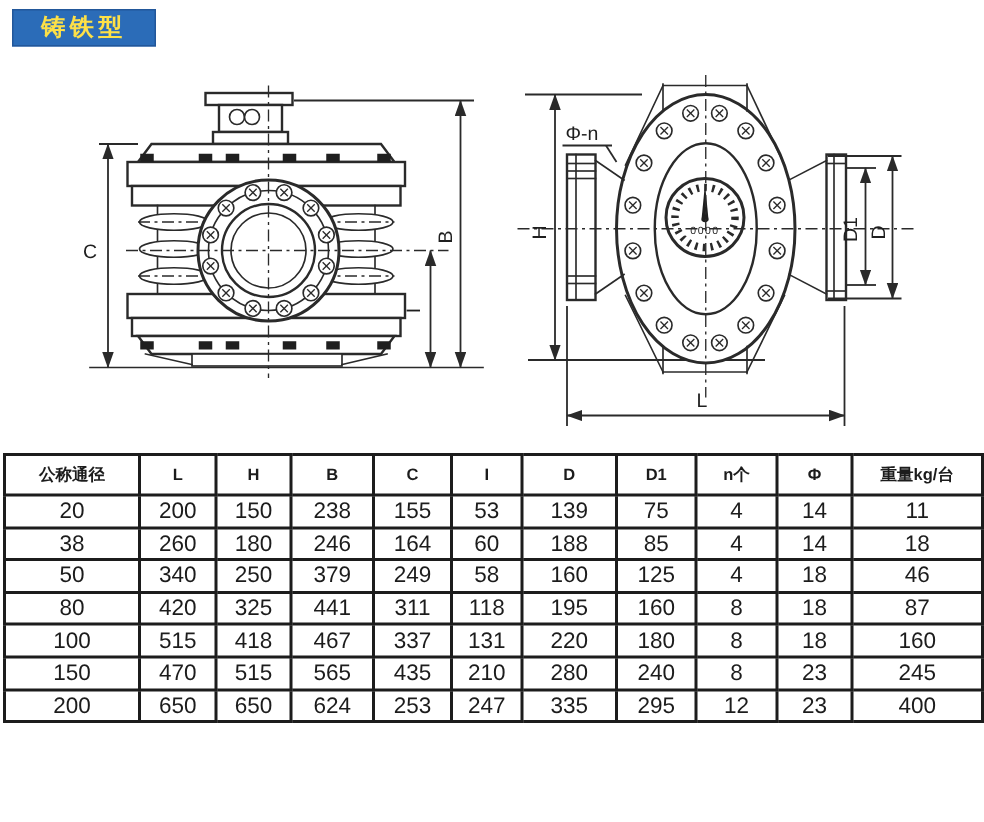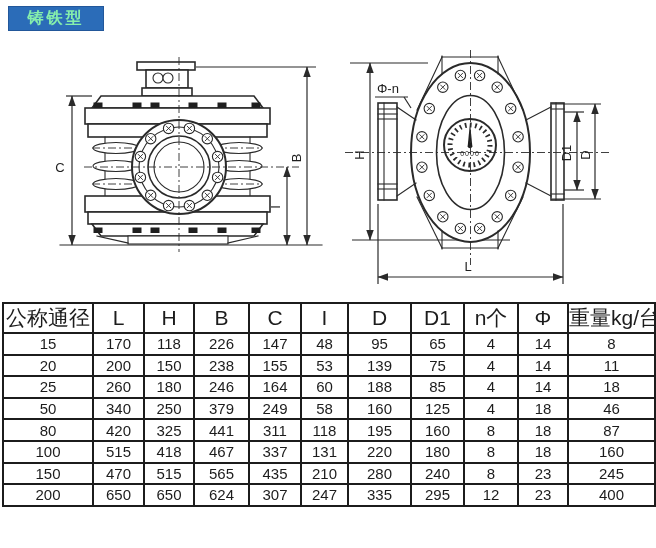--- a/index.html
+++ b/index.html
@@ -5,40 +5,40 @@
   html,body{margin:0;padding:0;}
   body{
     width:656px;height:548px;position:relative;background:#fff;
     font-family:"Liberation Sans","DejaVu Sans",sans-serif;color:#1c1c1c;
     overflow:hidden;
   }
   .badge{
     position:absolute;left:8px;top:6px;width:96px;height:25px;
     background:#2b6cb8;border:1px solid #22579a;box-sizing:border-box;
     display:flex;align-items:center;justify-content:center;
-    color:#86efac;font-weight:bold;font-size:16px;letter-spacing:3px;
+    color:#fde047;font-weight:bold;font-size:16px;letter-spacing:3px;
   }
   .drawings{position:absolute;left:0;top:0;width:656px;height:300px;}
   svg .ln{stroke:#2a2a2a;stroke-width:1.6;fill:none;stroke-linecap:square;}
   svg .th2{stroke-width:2;}
   svg .thin{stroke-width:1.1;}
   svg .fw{fill:#fff;}
   svg .dash{stroke:#2a2a2a;stroke-width:0.9;fill:none;stroke-dasharray:8 3 2 3;}
   svg .dim{stroke:#2a2a2a;stroke-width:1.2;fill:none;}
   svg .nut{fill:#1f1f1f;stroke:none;}
   svg text{font-family:"Liberation Sans","DejaVu Sans",sans-serif;font-size:13px;fill:#1f1f1f;}
   svg text.odo{font-size:7px;letter-spacing:1px;}
   .spec-table{
     position:absolute;left:2px;top:302px;width:652px;
     border-collapse:collapse;table-layout:fixed;text-align:center;
   }
   .spec-table th,.spec-table td{
     border:2px solid #1c1c1c;padding:0;overflow:hidden;white-space:nowrap;
   }
-  .spec-table th{height:25px;font-size:21px;font-weight:normal;}
+  .spec-table th{height:25px;font-size:11px;font-weight:bold;}
   .spec-table td{height:19.6px;font-size:15px;font-weight:normal;}
 </style>
 </head>
 <body>
 
 <div class="badge" style="background-color: rgb(43, 108, 184);">
   <span>铸铁型</span>
 </div>
 
 <svg class="drawings" viewBox="0 0 656 300">
@@ -278,47 +278,34 @@
         <th>I</th>
         <th>D</th>
         <th>D1</th>
         <th>n个</th>
         <th>Φ</th>
         <th>重量kg/台</th>
       </tr>
   </thead>
   <tbody>
       <tr>
-        <td>15</td>
-        <td>170</td>
-        <td>118</td>
-        <td>226</td>
-        <td>147</td>
-        <td>48</td>
-        <td>95</td>
-        <td>65</td>
-        <td>4</td>
-        <td>14</td>
-        <td>8</td>
-      </tr>
-      <tr>
         <td>20</td>
         <td>200</td>
         <td>150</td>
         <td>238</td>
         <td>155</td>
         <td>53</td>
         <td>139</td>
         <td>75</td>
         <td>4</td>
         <td>14</td>
         <td>11</td>
       </tr>
       <tr>
-        <td>25</td>
+        <td>38</td>
         <td>260</td>
         <td>180</td>
         <td>246</td>
         <td>164</td>
         <td>60</td>
         <td>188</td>
         <td>85</td>
         <td>4</td>
         <td>14</td>
         <td>18</td>
@@ -373,21 +360,21 @@
         <td>240</td>
         <td>8</td>
         <td>23</td>
         <td>245</td>
       </tr>
       <tr>
         <td>200</td>
         <td>650</td>
         <td>650</td>
         <td>624</td>
-        <td>307</td>
+        <td>253</td>
         <td>247</td>
         <td>335</td>
         <td>295</td>
         <td>12</td>
         <td>23</td>
         <td>400</td>
       </tr>
     </tbody>
 </table>
 

